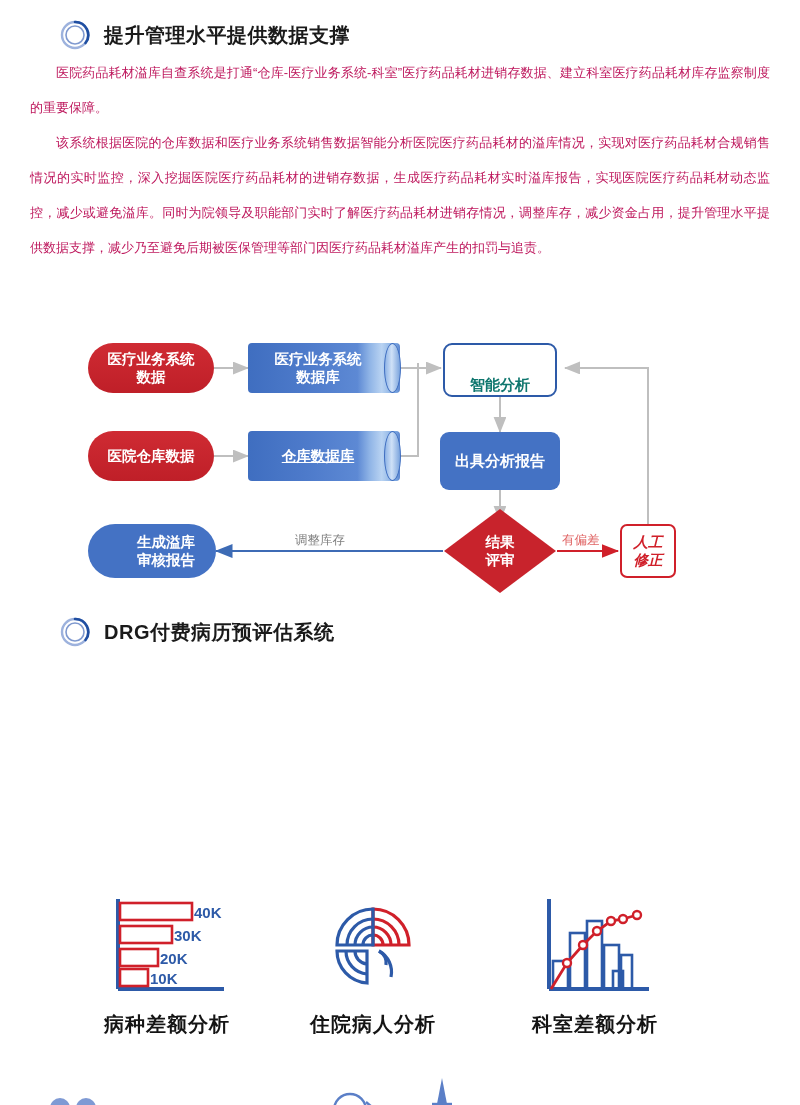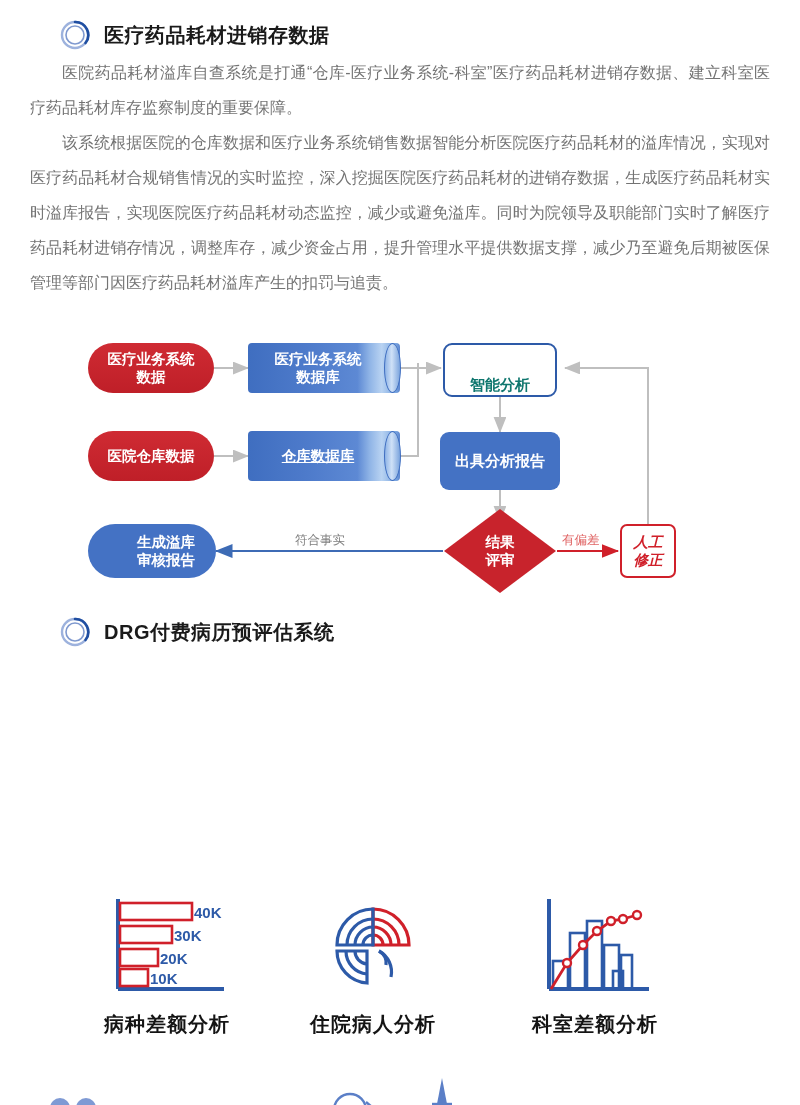--- a/index.html
+++ b/index.html
@@ -17,21 +17,21 @@
     padding-left: 58px;
   }
   .ring-icon { width: 34px; height: 34px; flex: 0 0 34px; }
   .section-title {
     font-size: 20px; font-weight: bold; color: #1a1a1a;
     letter-spacing: 0.5px; white-space: nowrap;
   }
 
   
   .para {
-    font-size: 16px; color: #737373; line-height: 35px;
+    font-size: 13px; color: #be185d; line-height: 35px;
     text-align: justify; text-justify: inter-ideograph;
     text-indent: 2em;
     padding: 0 30px 0 30px;
   }
 
   
   .flow { position: relative; width: 800px; height: 270px; }
   .flow > * { position: absolute; }
 
   .node {
@@ -97,21 +97,21 @@
 <div class="page">
 
   <div class="section-head" style="position:absolute; top:18px; left:0;">
     <span class="ring-icon">
       <svg viewBox="0 0 34 34" width="34" height="34">
         <circle cx="17" cy="17" r="13" fill="none" stroke="#9db2dd" stroke-width="2.4"></circle>
         <path d="M17 4 A13 13 0 0 1 27.5 25" fill="none" stroke="#1f4ea1" stroke-width="2.6" stroke-linecap="round"></path>
         <circle cx="17" cy="17" r="9" fill="none" stroke="#7f99cf" stroke-width="1.6"></circle>
       </svg>
     </span>
-    <span class="section-title">医疗药品耗材进销存数据</span>
+    <span class="section-title">提升管理水平提供数据支撑</span>
   </div>
 
   <div style="position:absolute; top:55px; left:0; width:800px;">
     <p class="para">医院药品耗材溢库自查系统是打通“仓库-医疗业务系统-科室”医疗药品耗材进销存数据、建立科室医疗药品耗材库存监察制度的重要保障。</p>
     <p class="para">该系统根据医院的仓库数据和医疗业务系统销售数据智能分析医院医疗药品耗材的溢库情况，实现对医疗药品耗材合规销售情况的实时监控，深入挖掘医院医疗药品耗材的进销存数据，生成医疗药品耗材实时溢库报告，实现医院医疗药品耗材动态监控，减少或避免溢库。同时为院领导及职能部门实时了解医疗药品耗材进销存情况，调整库存，减少资金占用，提升管理水平提供数据支撑，减少乃至避免后期被医保管理等部门因医疗药品耗材溢库产生的扣罚与追责。</p>
   </div>
 
   <div class="flow" style="position:absolute; top:325px; left:0;">
 
     <svg width="800" height="270" style="left:0; top:0;">
@@ -184,21 +184,21 @@
     <div class="node pill-blue" style="left:88px; top:199px; width:128px; height:54px;">
       <span style="white-space:pre-line;margin-left:28px;">生成溢库
 审核报告</span>
     </div>
 
     <div class="node box-redline" style="left:620px; top:199px; width:56px; height:54px;">
       <span style="white-space:pre-line;font-style:italic;">人工
 修正</span>
     </div>
 
-    <span class="edge-label lbl-gray" style="left:295px; top:207px;">符合事实</span>
+    <span class="edge-label lbl-gray" style="left:295px; top:207px;">调整库存</span>
     <span class="edge-label lbl-red" style="left:562px; top:207px;">有偏差</span>
   </div>
 
   <div class="section-head" style="position:absolute; top:615px; left:0;">
     <span class="ring-icon">
       <svg viewBox="0 0 34 34" width="34" height="34">
         <circle cx="17" cy="17" r="13" fill="none" stroke="#9db2dd" stroke-width="2.4"></circle>
         <path d="M17 4 A13 13 0 0 1 27.5 25" fill="none" stroke="#1f4ea1" stroke-width="2.6" stroke-linecap="round"></path>
         <circle cx="17" cy="17" r="9" fill="none" stroke="#7f99cf" stroke-width="1.6"></circle>
       </svg>

